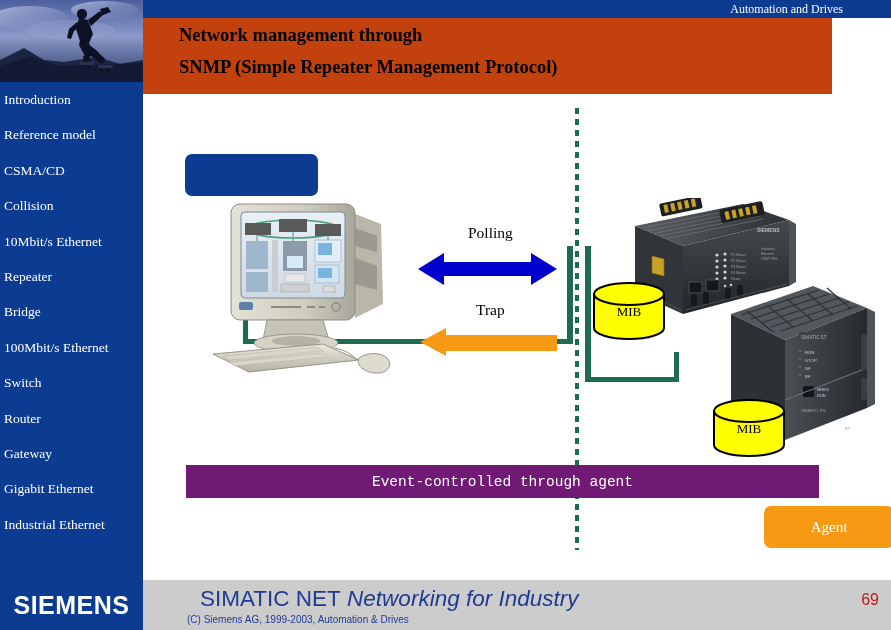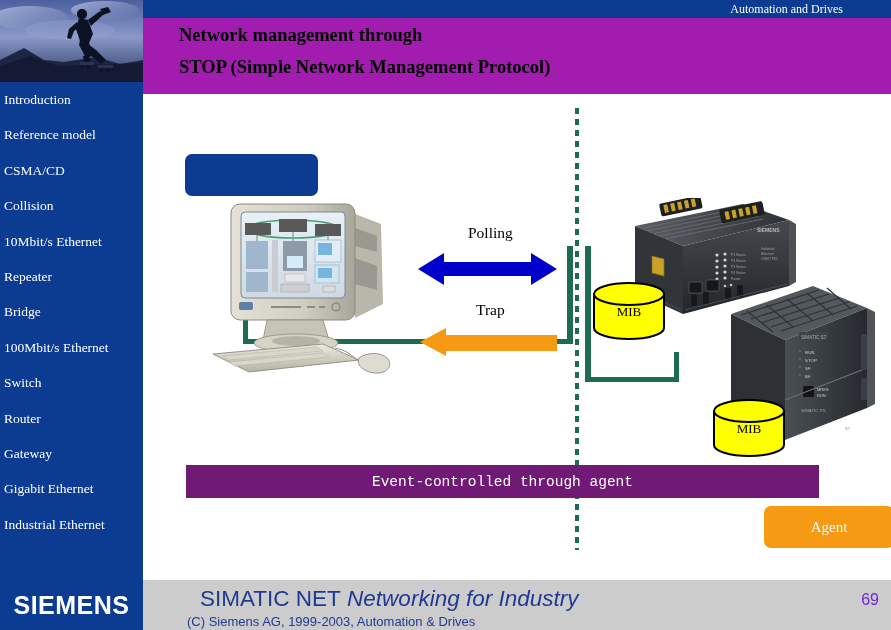--- a/index.html
+++ b/index.html
@@ -80,22 +80,22 @@
     right: 48px; top: 1px;
     color: #ffffff;
     font-family: "Liberation Serif", serif;
     font-size: 12px;
     line-height: 16px;
     white-space: nowrap;
   }
   .titlebar {
     position: absolute;
     left: 143px; top: 18px;
-    width: 748px; height: 76px;
-    background: #a21caf;
+    width: 689px; height: 76px;
+    background: #c2410c;
   }
   .title-l1, .title-l2 {
     position: absolute;
     left: 36px;
     color: #000000;
     font-family: "Liberation Serif", serif;
     font-weight: bold;
     font-size: 18.5px;
     white-space: nowrap;
   }
@@ -195,30 +195,30 @@
     font-family: "Liberation Sans", sans-serif;
     font-size: 22.5px;
     color: #1f3a93;
     white-space: nowrap;
   }
   .footer-title .it { font-style: italic; }
   .footer-copy {
     position: absolute;
     left: 44px; top: 34px;
     font-family: "Liberation Sans", sans-serif;
-    font-size: 13px;
+    font-size: 10px;
     color: #1f3a93;
     white-space: nowrap;
   }
   .footer-page {
     position: absolute;
     right: 12px; top: 11px;
     font-family: "Liberation Sans", sans-serif;
     font-size: 16px;
-    color: #6d28d9;
+    color: #b91c1c;
   }
   .thin-white-strip {
     position: absolute;
     left: 143px; top: 574px;
     width: 748px; height: 6px;
     background: #ffffff;
   }
 </style>
 </head>
 <body>
@@ -287,21 +287,21 @@
 
   <div class="logo-block">
     <span>SIEMENS</span>
   </div>
 
   <div class="topbar"></div>
   <div class="topbar-text">Automation and Drives</div>
 
   <div class="titlebar">
     <div class="title-l1">Network management through</div>
-    <div class="title-l2">STOP (Simple Network Management Protocol)</div>
+    <div class="title-l2">SNMP (Simple Repeater Management Protocol)</div>
   </div>
 
   <div class="canvas">
 
     <div class="divider"></div>
 
     <div class="greenline" style="left:100px; top:218px; width:5px; height:30px;"></div>
     <div class="greenline" style="left:100px; top:245px; width:330px; height:5px;"></div>
     <div class="greenline" style="left:424px; top:152px; width:6px; height:96px;"></div>
     <div class="greenline" style="left:442px; top:152px; width:6px; height:136px;"></div>

